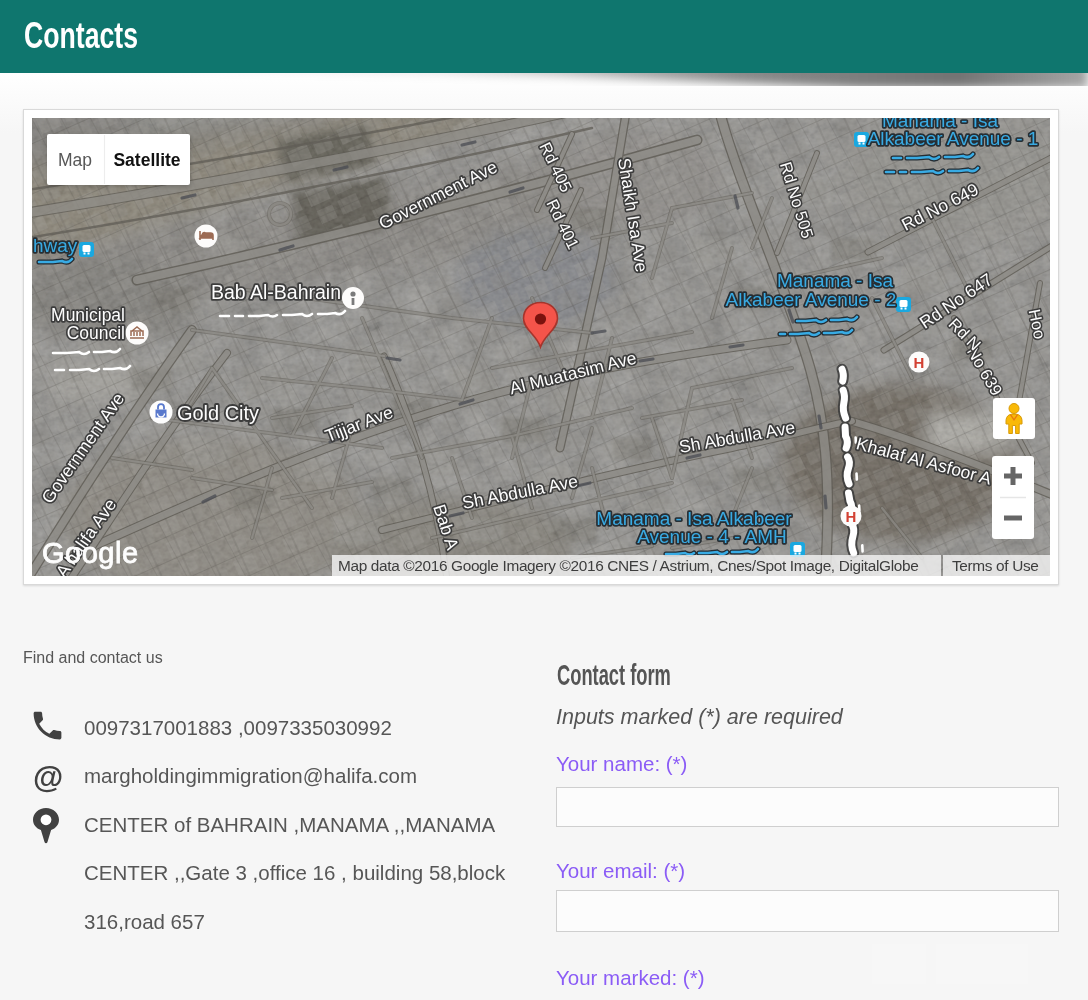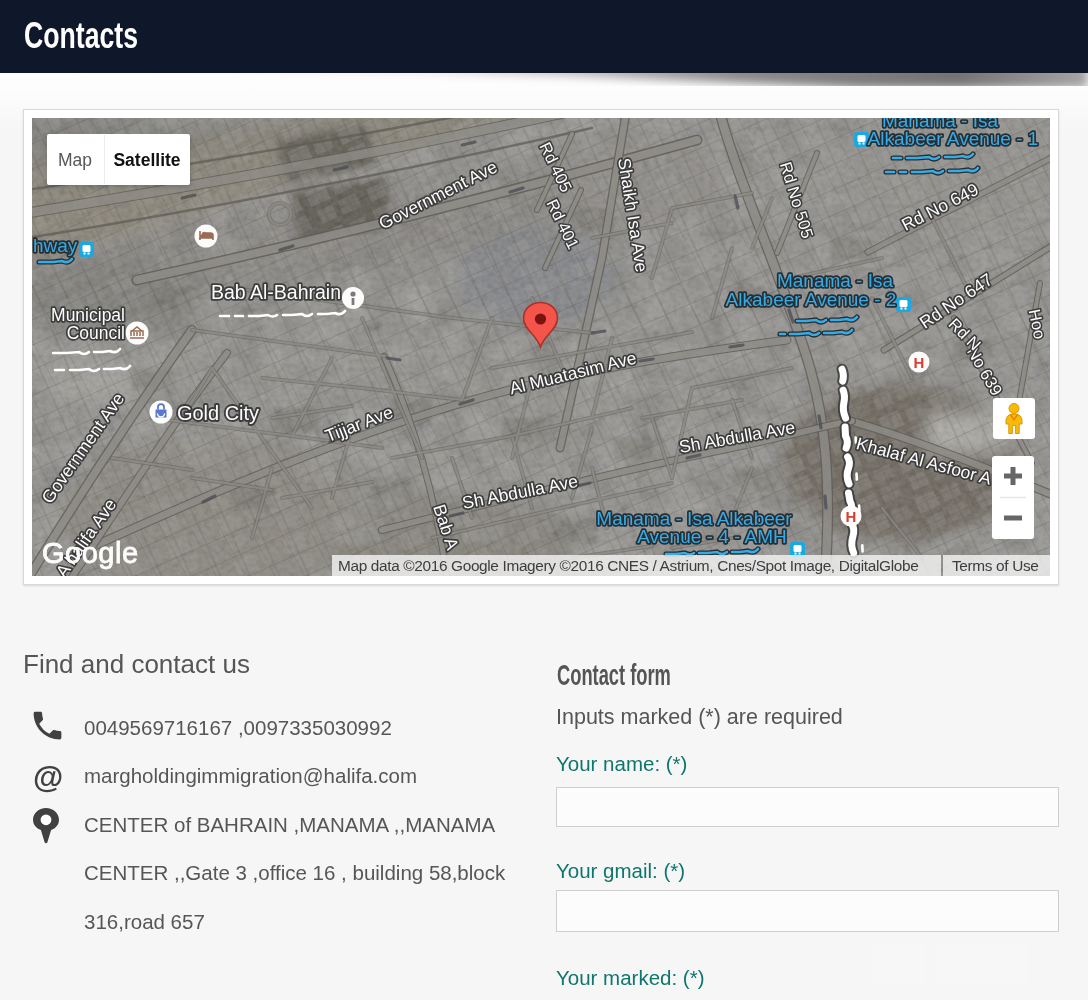--- a/index.html
+++ b/index.html
@@ -1,36 +1,36 @@
 <!DOCTYPE html>
 <html><head>
 <meta charset="utf-8">
 <style>
   * { margin:0; padding:0; box-sizing:border-box; }
   html,body { width:1088px; height:1000px; overflow:hidden; }
   body { position:relative; background:#f6f6f6; font-family:"Liberation Sans", sans-serif; -webkit-font-smoothing:antialiased; transform:translateZ(0); }
   .topfade { position:absolute; left:0; top:73px; width:1088px; height:60px;
     background:linear-gradient(#ffffff, #f6f6f6); }
   .hdrshadow { position:absolute; left:0px; top:40px; width:1088px; height:46px; z-index:2; }
-  header { position:absolute; left:0; top:0; width:1088px; height:73px; background:#0f172a; z-index:3; }
+  header { position:absolute; left:0; top:0; width:1088px; height:73px; background:#0f766e; z-index:3; }
   header h1 { position:absolute; left:24px; top:15px; font-size:36px; font-weight:bold;
     color:#ffffff; letter-spacing:0px; transform:scaleX(0.74); transform-origin:left center; }
   .card { position:absolute; left:23px; top:109px; width:1036px; height:476px;
     background:#ffffff; border:1px solid #d9d9d9; box-shadow:0 1px 2px rgba(0,0,0,0.12); }
   .map svg text { opacity:0.99; }
   .map { position:absolute; left:32px; top:118px; width:1018px; height:458px; background:#8e8c88; overflow:hidden; transform:translateZ(0); }
   
-  .h4l { position:absolute; left:23px; top:649px; font-size:26px; color:#565656; }
+  .h4l { position:absolute; left:23px; top:649px; font-size:16px; color:#565656; }
   .crow { position:absolute; left:84px; font-size:20.5px; color:#565656; white-space:nowrap; }
   .cicon { position:absolute; left:33px; }
   
   .h4r { position:absolute; left:557px; top:658px; font-size:30px; font-weight:bold; color:#555555;
     transform:scaleX(0.61); transform-origin:left center; letter-spacing:0; }
-  .em { position:absolute; left:556px; top:705px; font-size:21.5px; color:#555555; }
-  .lbl { position:absolute; left:556px; font-size:20.5px; color:#0f766e; }
+  .em { position:absolute; left:556px; top:705px; font-size:21.5px; font-style:italic; color:#555555; }
+  .lbl { position:absolute; left:556px; font-size:20.5px; color:#8b5cf6; }
   .inp { position:absolute; left:556px; width:503px; background:#fcfcfc; border:1px solid #cfcfcf; }
 </style>
 </head>
 <body>
   <div class="hdrshadow"><svg width="1088" height="46" viewBox="0 0 1088 46">
     <defs>
         <filter id="hsb" x="-5%" y="-50%" width="110%" height="220%">
           <feGaussianBlur stdDeviation="5"></feGaussianBlur>
         </filter>
     <linearGradient id="hsg" x1="0" y1="0" x2="1" y2="0">
@@ -506,27 +506,27 @@
 
   <div class="h4l">Find and contact us</div>
   <svg class="cicon" style="top:707px; left:29px" width="37" height="37" viewBox="0 0 24 24">
     <path fill="#414141" d="M6.62,10.79c1.44,2.83,3.76,5.14,6.59,6.59l2.2-2.2c0.27-0.27,0.67-0.36,1.02-0.24 c1.12,0.37,2.33,0.57,3.57,0.57c0.55,0,1,0.45,1,1V20c0,0.55-0.45,1-1,1c-9.39,0-17-7.61-17-17c0-0.55,0.45-1,1-1h3.5 c0.55,0,1,0.45,1,1c0,1.25,0.2,2.45,0.57,3.57c0.11,0.35,0.03,0.74-0.25,1.02L6.62,10.79z"></path>
   </svg>
   <div class="cicon" style="top:760px; left:33px; font-size:31px; font-weight:bold; color:#414141; font-family:'Liberation Sans';">@</div>
   <svg class="cicon" style="top:808px; left:33px" width="26" height="36" viewBox="0 0 26 36">
     <path fill="#414141" d="M13 0 C5.8 0 0 5.2 0 11.8 C0 16.7 3.2 20.4 7.9 22.1 L11.6 34.2 C12.2 35.6 13.8 35.6 14.4 34.2 L18.1 22.1 C22.8 20.4 26 16.7 26 11.8 C26 5.2 20.2 0 13 0 Z"></path>
     <circle cx="13" cy="11.8" r="5.4" fill="#ffffff"></circle>
   </svg>
-  <div class="crow" style="top:716px">0049569716167 ,0097335030992</div>
+  <div class="crow" style="top:716px">0097317001883 ,0097335030992</div>
   <div class="crow" style="top:764px">margholdingimmigration@halifa.com</div>
   <div class="crow" style="top:813px">CENTER of BAHRAIN ,MANAMA ,,MANAMA</div>
   <div class="crow" style="top:861px">CENTER ,,Gate 3 ,office 16 , building 58,block</div>
   <div class="crow" style="top:910px">316,road 657</div>
 
   <div class="h4r">Contact form</div>
   <div class="em">Inputs marked (*) are required</div>
   <div class="lbl" style="top:752px">Your name: (*)</div>
   <div class="inp" style="top:787px; height:40px"></div>
-  <div class="lbl" style="top:859px">Your gmail: (*)</div>
+  <div class="lbl" style="top:859px">Your email: (*)</div>
   <div class="inp" style="top:890px; height:42px"></div>
   <div class="lbl" style="top:966px">Your marked: (*)</div>
   <div style="position:absolute; left:872px; top:944px; width:54px; height:40px; background:#f7f7f7;"></div>
   <div style="position:absolute; left:936px; top:944px; width:92px; height:40px; background:#f7f7f7;"></div>
 
 </body></html>

